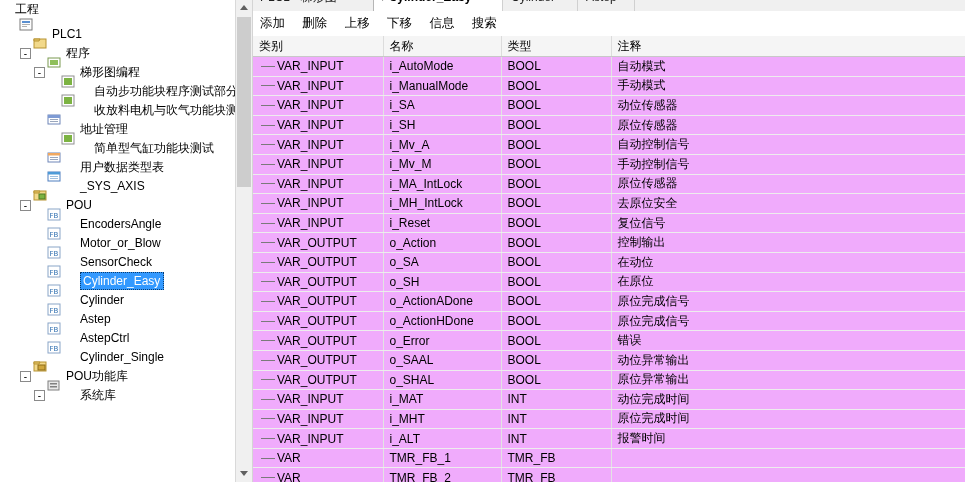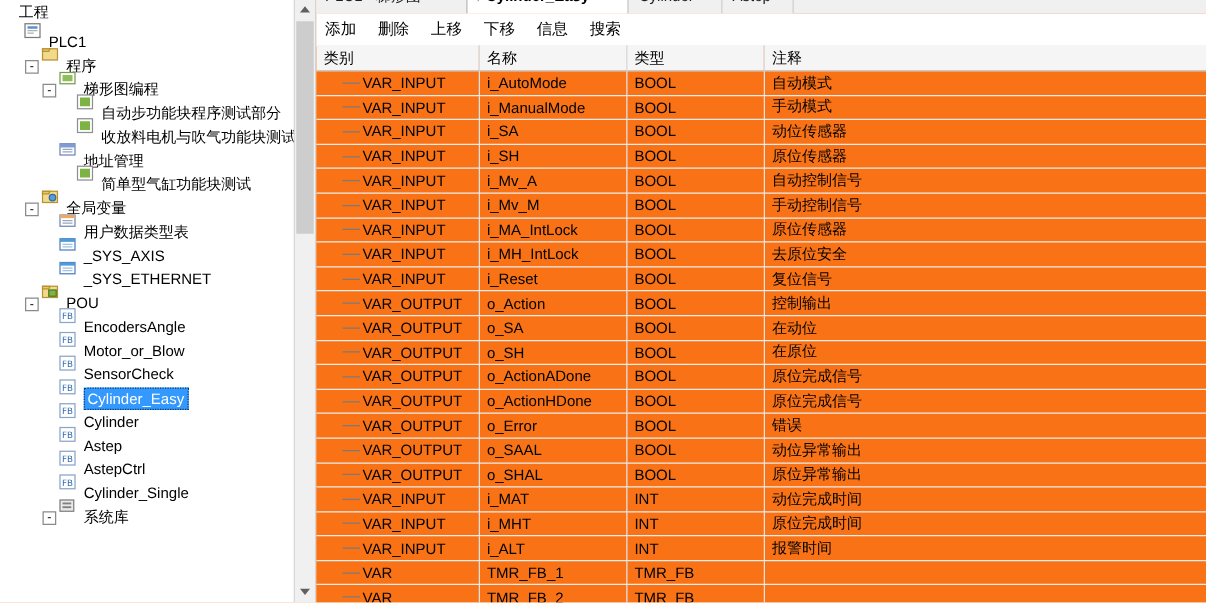--- a/index.html
+++ b/index.html
@@ -56,21 +56,21 @@
   }
   .tree-row .twisty.none {
     border: none;
     background: transparent;
   }
   .tree-row .ico {
     display: inline-block;
     width: 14px;
     height: 30px;
     vertical-align: middle;
-    margin-right: 6px;
+    margin-right: 19px;
     position: relative;
     top: -1px;
   }
   .tree-row .label {
     vertical-align: middle;
   }
   .tree-row.selected .label {
     background: #3399ff;
     color: #ffffff;
     padding: 1px 3px 1px 2px;
@@ -114,21 +114,21 @@
     background: #cdcdcd;
   }
 
   
   #editor {
     position: absolute;
     left: 253px;
     top: 0;
     width: 712px;
     height: 482px;
-    background: #f97316;
+    background: #f0abfc;
   }
   #tabstrip {
     position: absolute;
     left: 0;
     top: 0;
     width: 712px;
     height: 11px;
     background: #f0f0f0;
     overflow: hidden;
   }
@@ -210,21 +210,21 @@
   table.vartable td {
     height: 18.6px;
     padding: 0 0 0 6px;
     border-right: 1px solid #e3e3e3;
     border-bottom: 1px solid #ededed;
     white-space: nowrap;
     overflow: hidden;
     color: #000;
   }
   table.vartable td.cls {
-    padding-left: 13px;
+    padding-left: 0;
     text-align: center;
   }
   .cls-wrap {
     display: flex;
     align-items: center;
     height: 18px;
   }
   .cls-wrap .tick {
     display: inline-block;
     width: 14px;
@@ -266,43 +266,32 @@
         <div class="tree-row"><span style="display:inline-block;width:32px"></span><span class="twisty none"></span><span class="ico"><svg width="14" height="13" viewBox="0 0 14 13">
               <rect x="1" y="2" width="12" height="9" fill="#ffffff" stroke="#6f86b8"></rect>
               <rect x="1" y="2" width="12" height="3" fill="#7e9bd4"></rect>
               <rect x="3" y="6" width="8" height="1" fill="#9aa7bd"></rect>
               <rect x="3" y="8" width="8" height="1" fill="#9aa7bd"></rect>
             </svg></span><span class="label">地址管理</span></div>
         <div class="tree-row"><span style="display:inline-block;width:46px"></span><span class="twisty none"></span><span class="ico"><svg width="14" height="13" viewBox="0 0 14 13">
               <rect x="1" y="1" width="12" height="11" fill="#ffffff" stroke="#8f8f8f"></rect>
               <rect x="3" y="3" width="8" height="7" fill="#7cb342"></rect>
             </svg></span><span class="label">简单型气缸功能块测试</span></div>
-        <div class="tree-row"><span style="display:inline-block;width:18px"></span><span class="twisty">-</span><span class="ico"><svg width="14" height="13" viewBox="0 0 14 13">
-              <rect x="1" y="2" width="12" height="9" fill="#f2d98b" stroke="#b79333"></rect>
-              <path d="M1 4 H6 L7 2 H1 Z" fill="#e8c86a" stroke="#b79333"></path>
-              <circle cx="9" cy="7" r="2.6" fill="#5b9bd5" stroke="#2e6da4"></circle>
-            </svg></span><span class="label">全局变量</span></div>
         <div class="tree-row"><span style="display:inline-block;width:32px"></span><span class="twisty none"></span><span class="ico"><svg width="14" height="13" viewBox="0 0 14 13">
               <rect x="1" y="2" width="12" height="9" fill="#ffffff" stroke="#6f86b8"></rect>
               <rect x="1" y="2" width="12" height="2.5" fill="#f0a860"></rect>
               <rect x="3" y="6" width="8" height="1" fill="#9aa7bd"></rect>
               <rect x="3" y="8" width="8" height="1" fill="#9aa7bd"></rect>
             </svg></span><span class="label">用户数据类型表</span></div>
         <div class="tree-row"><span style="display:inline-block;width:32px"></span><span class="twisty none"></span><span class="ico"><svg width="14" height="13" viewBox="0 0 14 13">
               <rect x="1" y="2" width="12" height="9" fill="#ffffff" stroke="#4e7ebf"></rect>
               <rect x="1" y="2" width="12" height="2.5" fill="#4e9bd8"></rect>
               <rect x="3" y="6" width="8" height="1" fill="#9fc0e0"></rect>
               <rect x="3" y="8" width="8" height="1" fill="#9fc0e0"></rect>
             </svg></span><span class="label">_SYS_AXIS</span></div>
-        <div class="tree-row"><span style="display:inline-block;width:32px"></span><span class="twisty none"></span><span class="ico"><svg width="14" height="13" viewBox="0 0 14 13">
-              <rect x="1" y="2" width="12" height="9" fill="#ffffff" stroke="#4e7ebf"></rect>
-              <rect x="1" y="2" width="12" height="2.5" fill="#4e9bd8"></rect>
-              <rect x="3" y="6" width="8" height="1" fill="#9fc0e0"></rect>
-              <rect x="3" y="8" width="8" height="1" fill="#9fc0e0"></rect>
-            </svg></span><span class="label">_SYS_ETHERNET</span></div>
         <div class="tree-row"><span style="display:inline-block;width:18px"></span><span class="twisty">-</span><span class="ico"><svg width="14" height="13" viewBox="0 0 14 13">
               <rect x="1" y="2" width="12" height="9" fill="#f2d98b" stroke="#b79333"></rect>
               <path d="M1 4 H6 L7 2 H1 Z" fill="#e8c86a" stroke="#b79333"></path>
               <rect x="6" y="5" width="6" height="5" fill="#7cb342" stroke="#4e7a24"></rect>
             </svg></span><span class="label">POU</span></div>
         <div class="tree-row"><span style="display:inline-block;width:32px"></span><span class="twisty none"></span><span class="ico"><svg width="14" height="13" viewBox="0 0 14 13">
               <rect x="1" y="1" width="12" height="11" fill="#ffffff" stroke="#8aa5c8"></rect>
               <text x="7" y="9.5" font-size="7" text-anchor="middle" fill="#2f6fb0" font-family="DejaVu Sans">FB</text>
             </svg></span><span class="label">EncodersAngle</span></div>
         <div class="tree-row"><span style="display:inline-block;width:32px"></span><span class="twisty none"></span><span class="ico"><svg width="14" height="13" viewBox="0 0 14 13">
@@ -326,20 +315,25 @@
               <text x="7" y="9.5" font-size="7" text-anchor="middle" fill="#2f6fb0" font-family="DejaVu Sans">FB</text>
             </svg></span><span class="label">Astep</span></div>
         <div class="tree-row"><span style="display:inline-block;width:32px"></span><span class="twisty none"></span><span class="ico"><svg width="14" height="13" viewBox="0 0 14 13">
               <rect x="1" y="1" width="12" height="11" fill="#ffffff" stroke="#8aa5c8"></rect>
               <text x="7" y="9.5" font-size="7" text-anchor="middle" fill="#2f6fb0" font-family="DejaVu Sans">FB</text>
             </svg></span><span class="label">AstepCtrl</span></div>
         <div class="tree-row"><span style="display:inline-block;width:32px"></span><span class="twisty none"></span><span class="ico"><svg width="14" height="13" viewBox="0 0 14 13">
               <rect x="1" y="1" width="12" height="11" fill="#ffffff" stroke="#8aa5c8"></rect>
               <text x="7" y="9.5" font-size="7" text-anchor="middle" fill="#2f6fb0" font-family="DejaVu Sans">FB</text>
             </svg></span><span class="label">Cylinder_Single</span></div>
+        <div class="tree-row"><span style="display:inline-block;width:18px"></span><span class="twisty">-</span><span class="ico"><svg width="14" height="13" viewBox="0 0 14 13">
+              <rect x="1" y="2" width="12" height="9" fill="#f2d98b" stroke="#b79333"></rect>
+              <path d="M1 4 H6 L7 2 H1 Z" fill="#e8c86a" stroke="#b79333"></path>
+              <rect x="5" y="5" width="7" height="5" fill="#cfa63c" stroke="#8e6c18"></rect>
+            </svg></span><span class="label">POU功能库</span></div>
         <div class="tree-row"><span style="display:inline-block;width:32px"></span><span class="twisty">-</span><span class="ico"><svg width="14" height="13" viewBox="0 0 14 13">
               <rect x="1" y="2" width="11" height="9" fill="#e9e9e9" stroke="#7f7f7f"></rect>
               <rect x="3" y="4" width="7" height="1.5" fill="#808080"></rect>
               <rect x="3" y="7" width="7" height="1.5" fill="#808080"></rect>
             </svg></span><span class="label">系统库</span></div>
       </div>
     <div id="tree-scroll">
       <div class="sb-btn">
           <span class="arrow arr-up"></span>
         </div>

